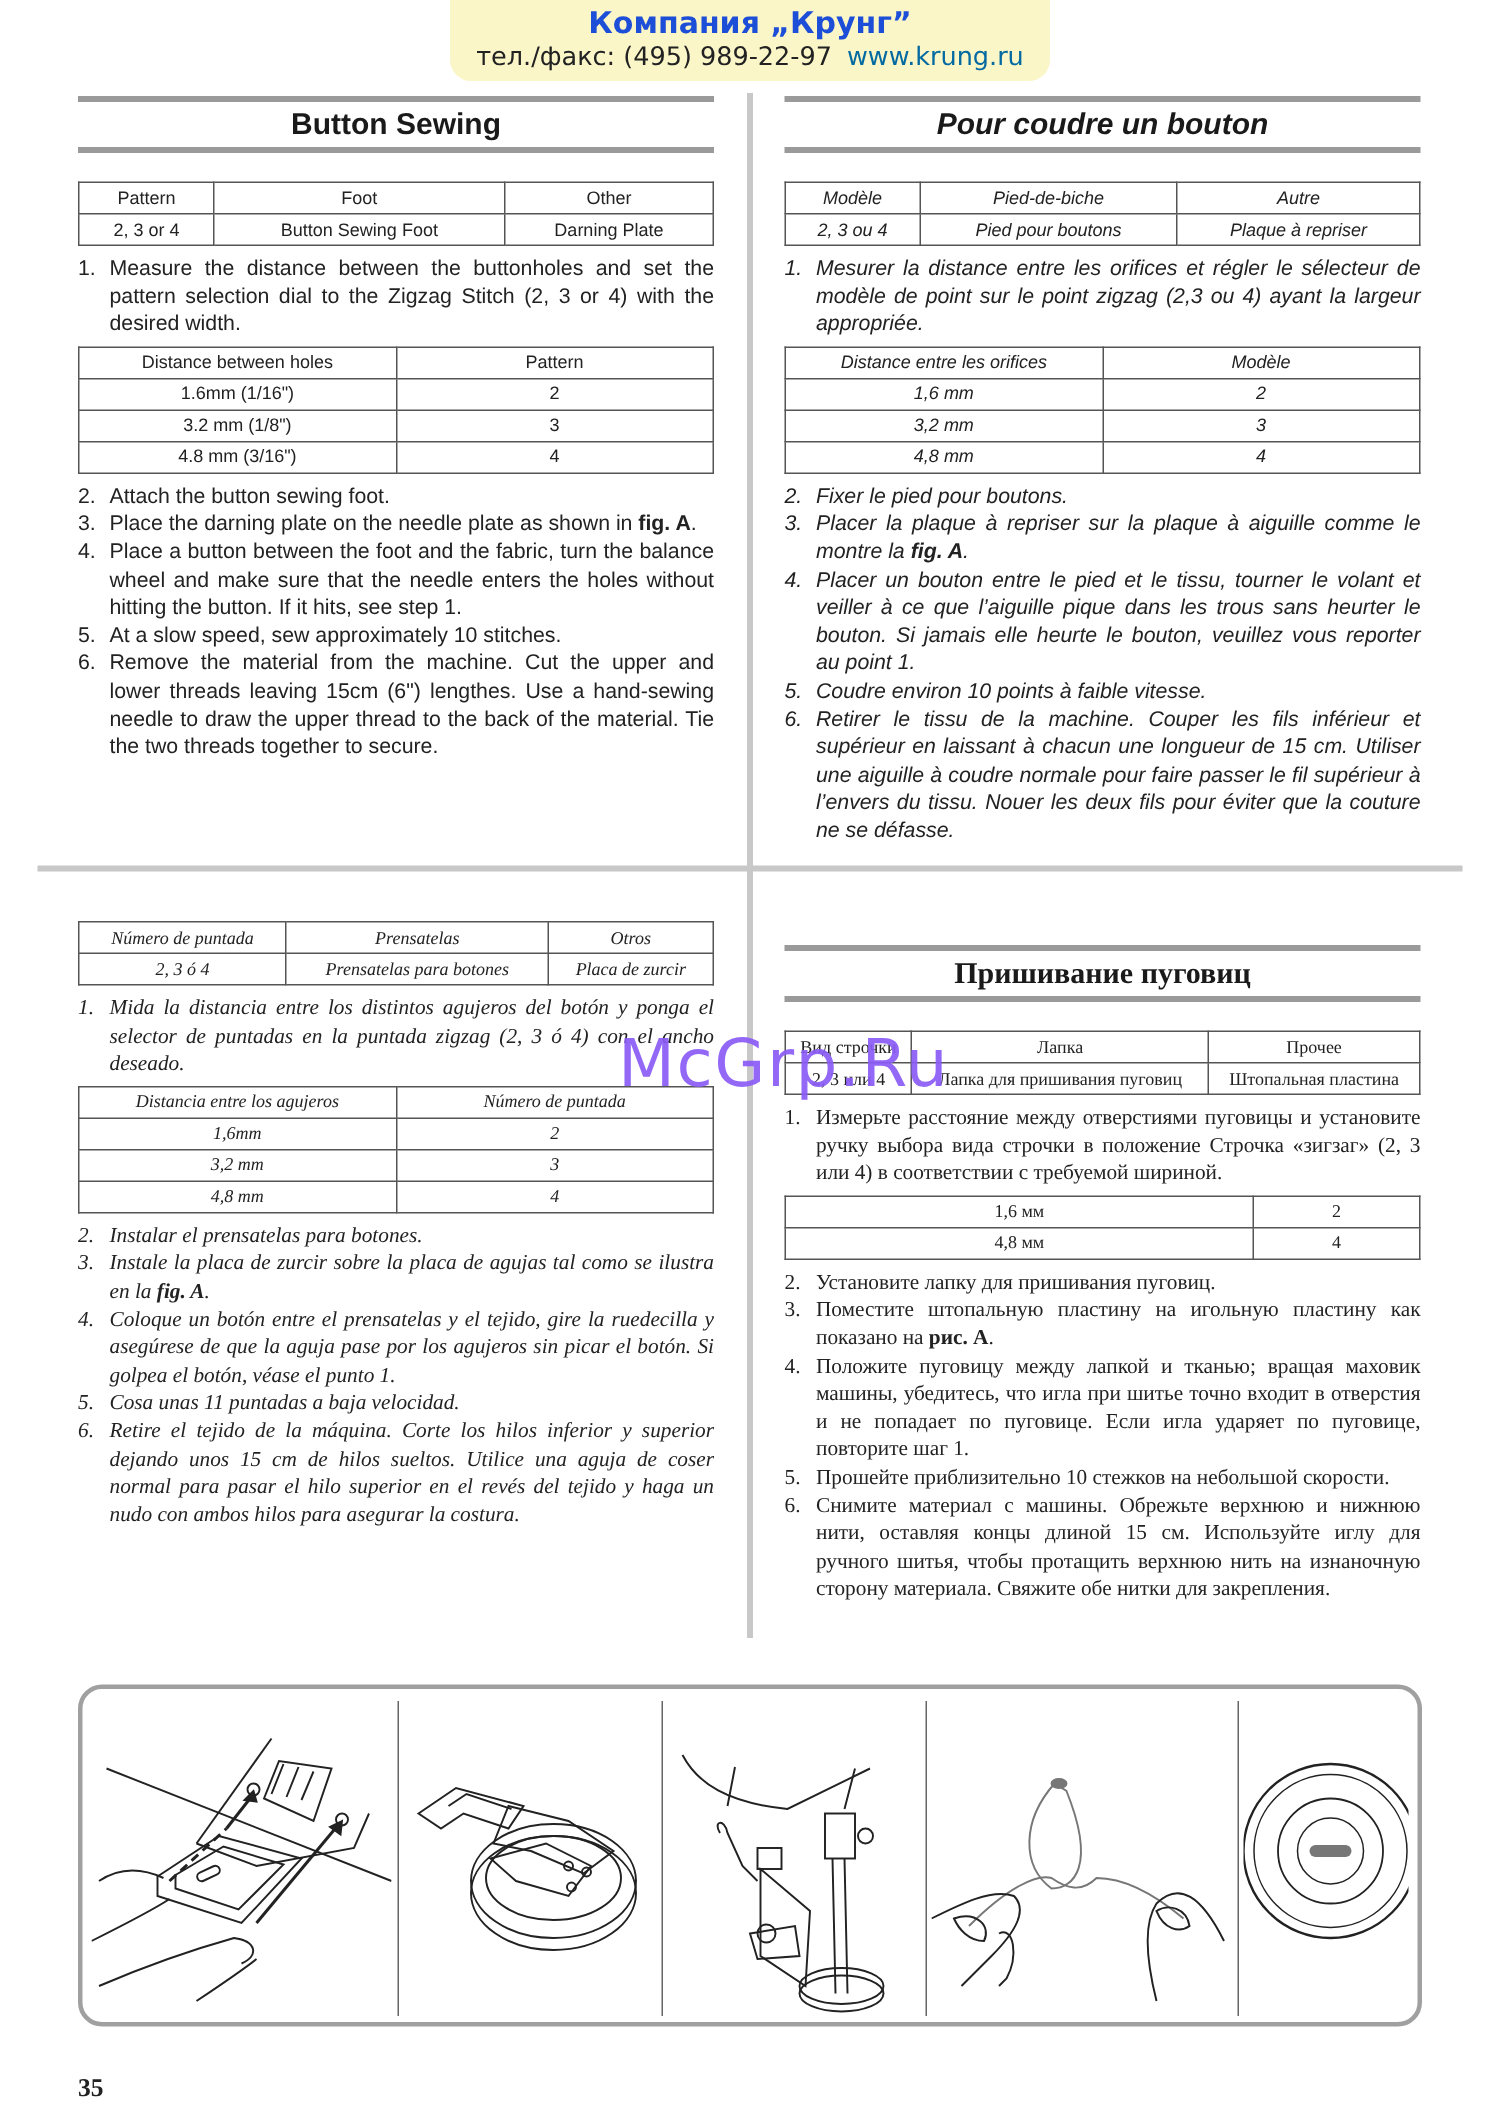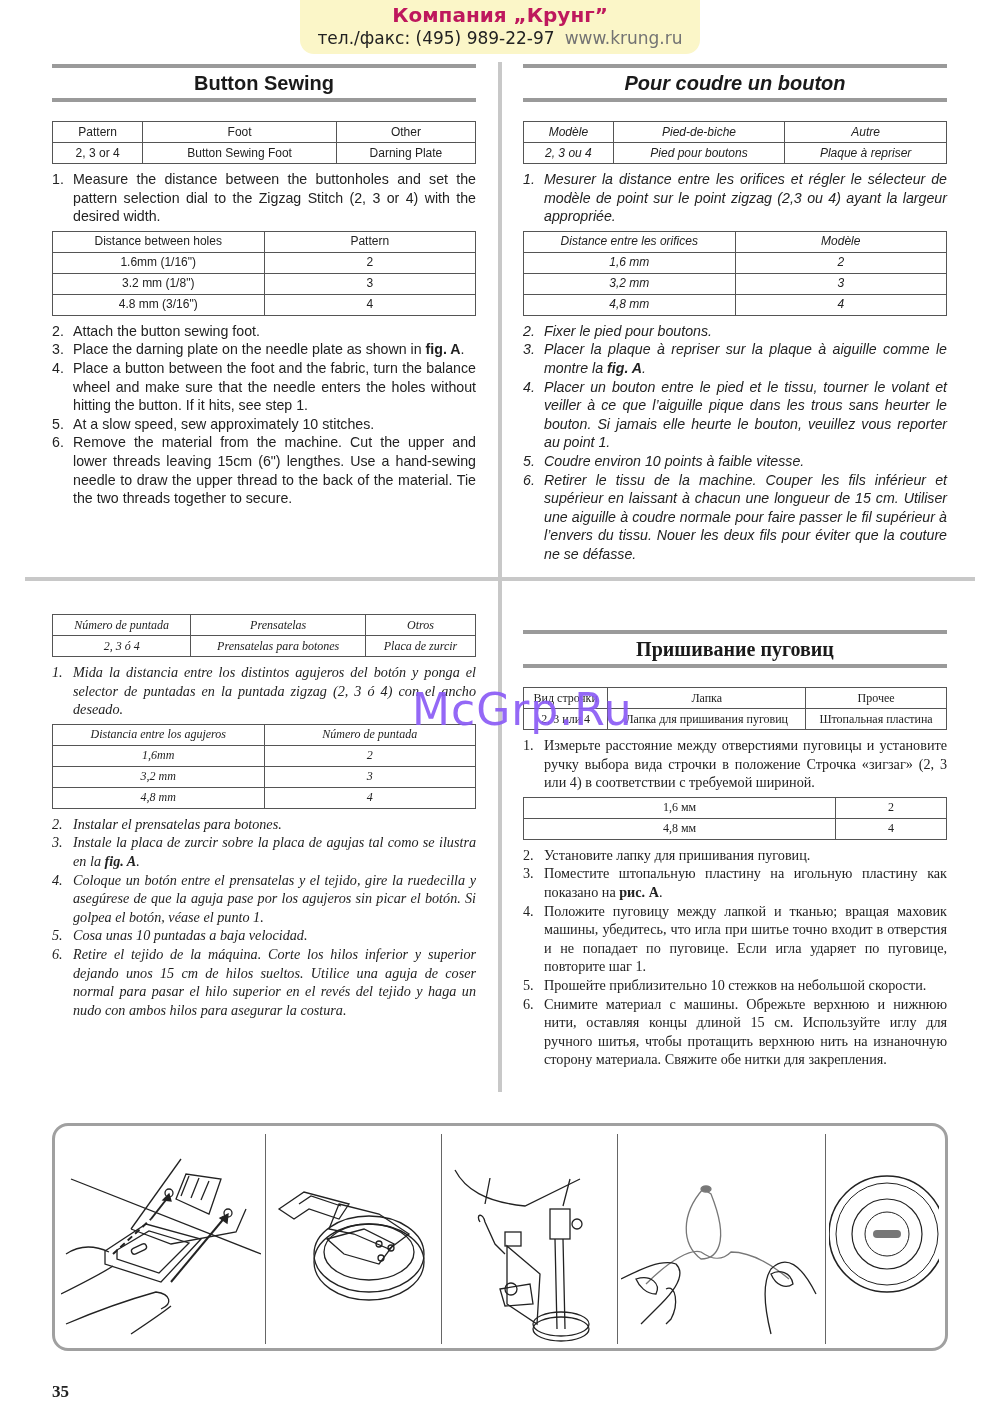--- a/index.html
+++ b/index.html
@@ -2,23 +2,23 @@
 <html><head>
   <meta charset="utf-8">
   <style>
     html, body { margin: 0; padding: 0; background: #ffffff; }
     body { width: 1000px; height: 1415px; position: relative; overflow: hidden; color: #222; }
     .banner {
       position: absolute; left: 300px; top: 0; width: 400px; height: 54px;
       background: #fbf6c8; border-radius: 0 0 14px 14px; text-align: center;
       font-family: "DejaVu Sans", sans-serif;
     }
-    .banner .company { font-weight: bold; font-size: 20px; line-height: 24px; padding-top: 3px; color: #be185d; }
+    .banner .company { font-weight: bold; font-size: 20px; line-height: 24px; padding-top: 3px; color: #1d4ed8; }
     .banner .contact { font-size: 17px; line-height: 22px; color: #222; }
-    .banner .contact .web { color: #737373; margin-left: 10px; }
+    .banner .contact .web { color: #0369a1; margin-left: 10px; }
 
     .vdiv { position: absolute; left: 498px; top: 62px; width: 4px; height: 1030px; background: #c8c8c8; }
     .hdiv { position: absolute; left: 25px; top: 577px; width: 950px; height: 4px; background: #c8c8c8; }
 
     .section { position: absolute; width: 424px; }
     .sec-tl { left: 52px; top: 64px; }
     .sec-tr { left: 523px; top: 64px; }
     .sec-bl { left: 52px; top: 595px; }
     .sec-br { left: 523px; top: 630px; }
 
@@ -193,21 +193,21 @@
         <tr>
           <td>4,8 mm</td>
           <td>4</td>
         </tr>
       </tbody>
     </table>
     <ol class="steps s2">
       <li><span class="num">2.</span><span>Instalar el prensatelas para botones.</span><b></b><span></span></li>
       <li><span class="num">3.</span><span>Instale la placa de zurcir sobre la placa de agujas tal como se ilustra en la </span><b>fig. A</b><span>.</span></li>
       <li><span class="num">4.</span><span>Coloque un botón entre el prensatelas y el tejido, gire la ruedecilla y asegúrese de que la aguja pase por los agujeros sin picar el botón. Si golpea el botón, véase el punto 1.</span><b></b><span></span></li>
-      <li><span class="num">5.</span><span>Cosa unas 10 puntadas a baja velocidad.</span><b></b><span></span></li>
+      <li><span class="num">5.</span><span>Cosa unas 11 puntadas a baja velocidad.</span><b></b><span></span></li>
       <li><span class="num">6.</span><span>Retire el tejido de la máquina. Corte los hilos inferior y superior dejando unos 15 cm de hilos sueltos.  Utilice una aguja de coser normal para pasar el hilo superior en el revés del tejido y haga un nudo con ambos hilos para asegurar la costura.</span><b></b><span></span></li>
     </ol>
   </div>
 <div class="section sec-br serif">
     <div class="title-bar"><span class="title">Пришивание пуговиц</span></div>
     <table class="t">
       <tbody>
         <tr>
           <td>Вид строчки</td>
           <td>Лапка</td>

